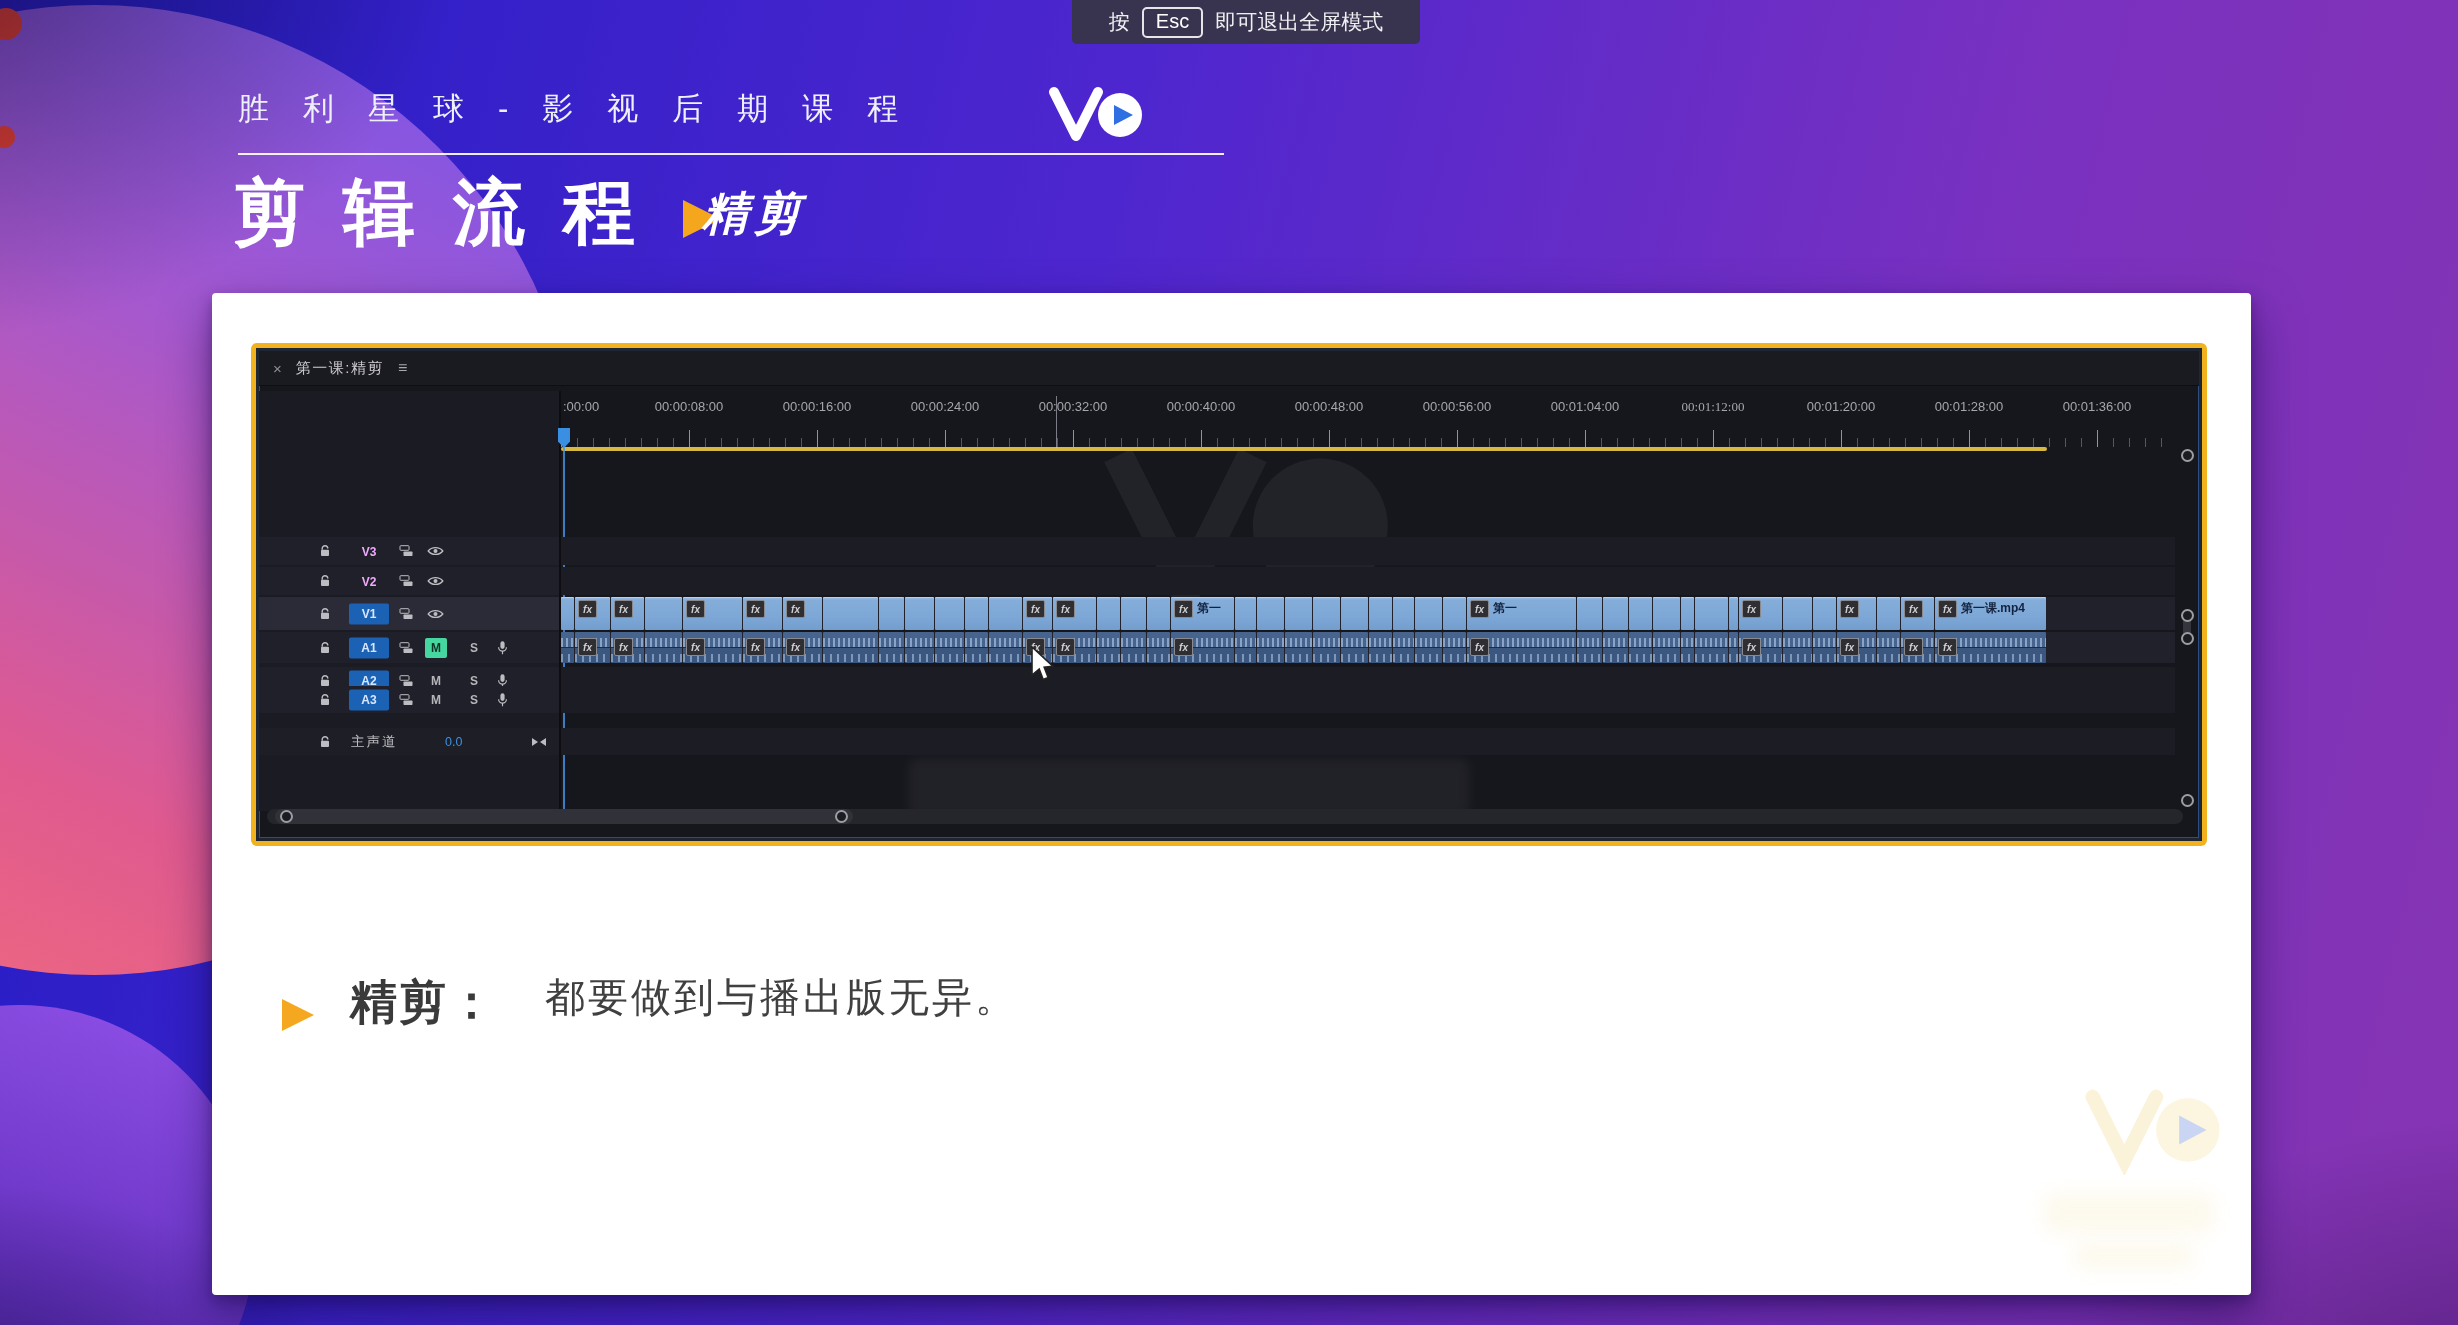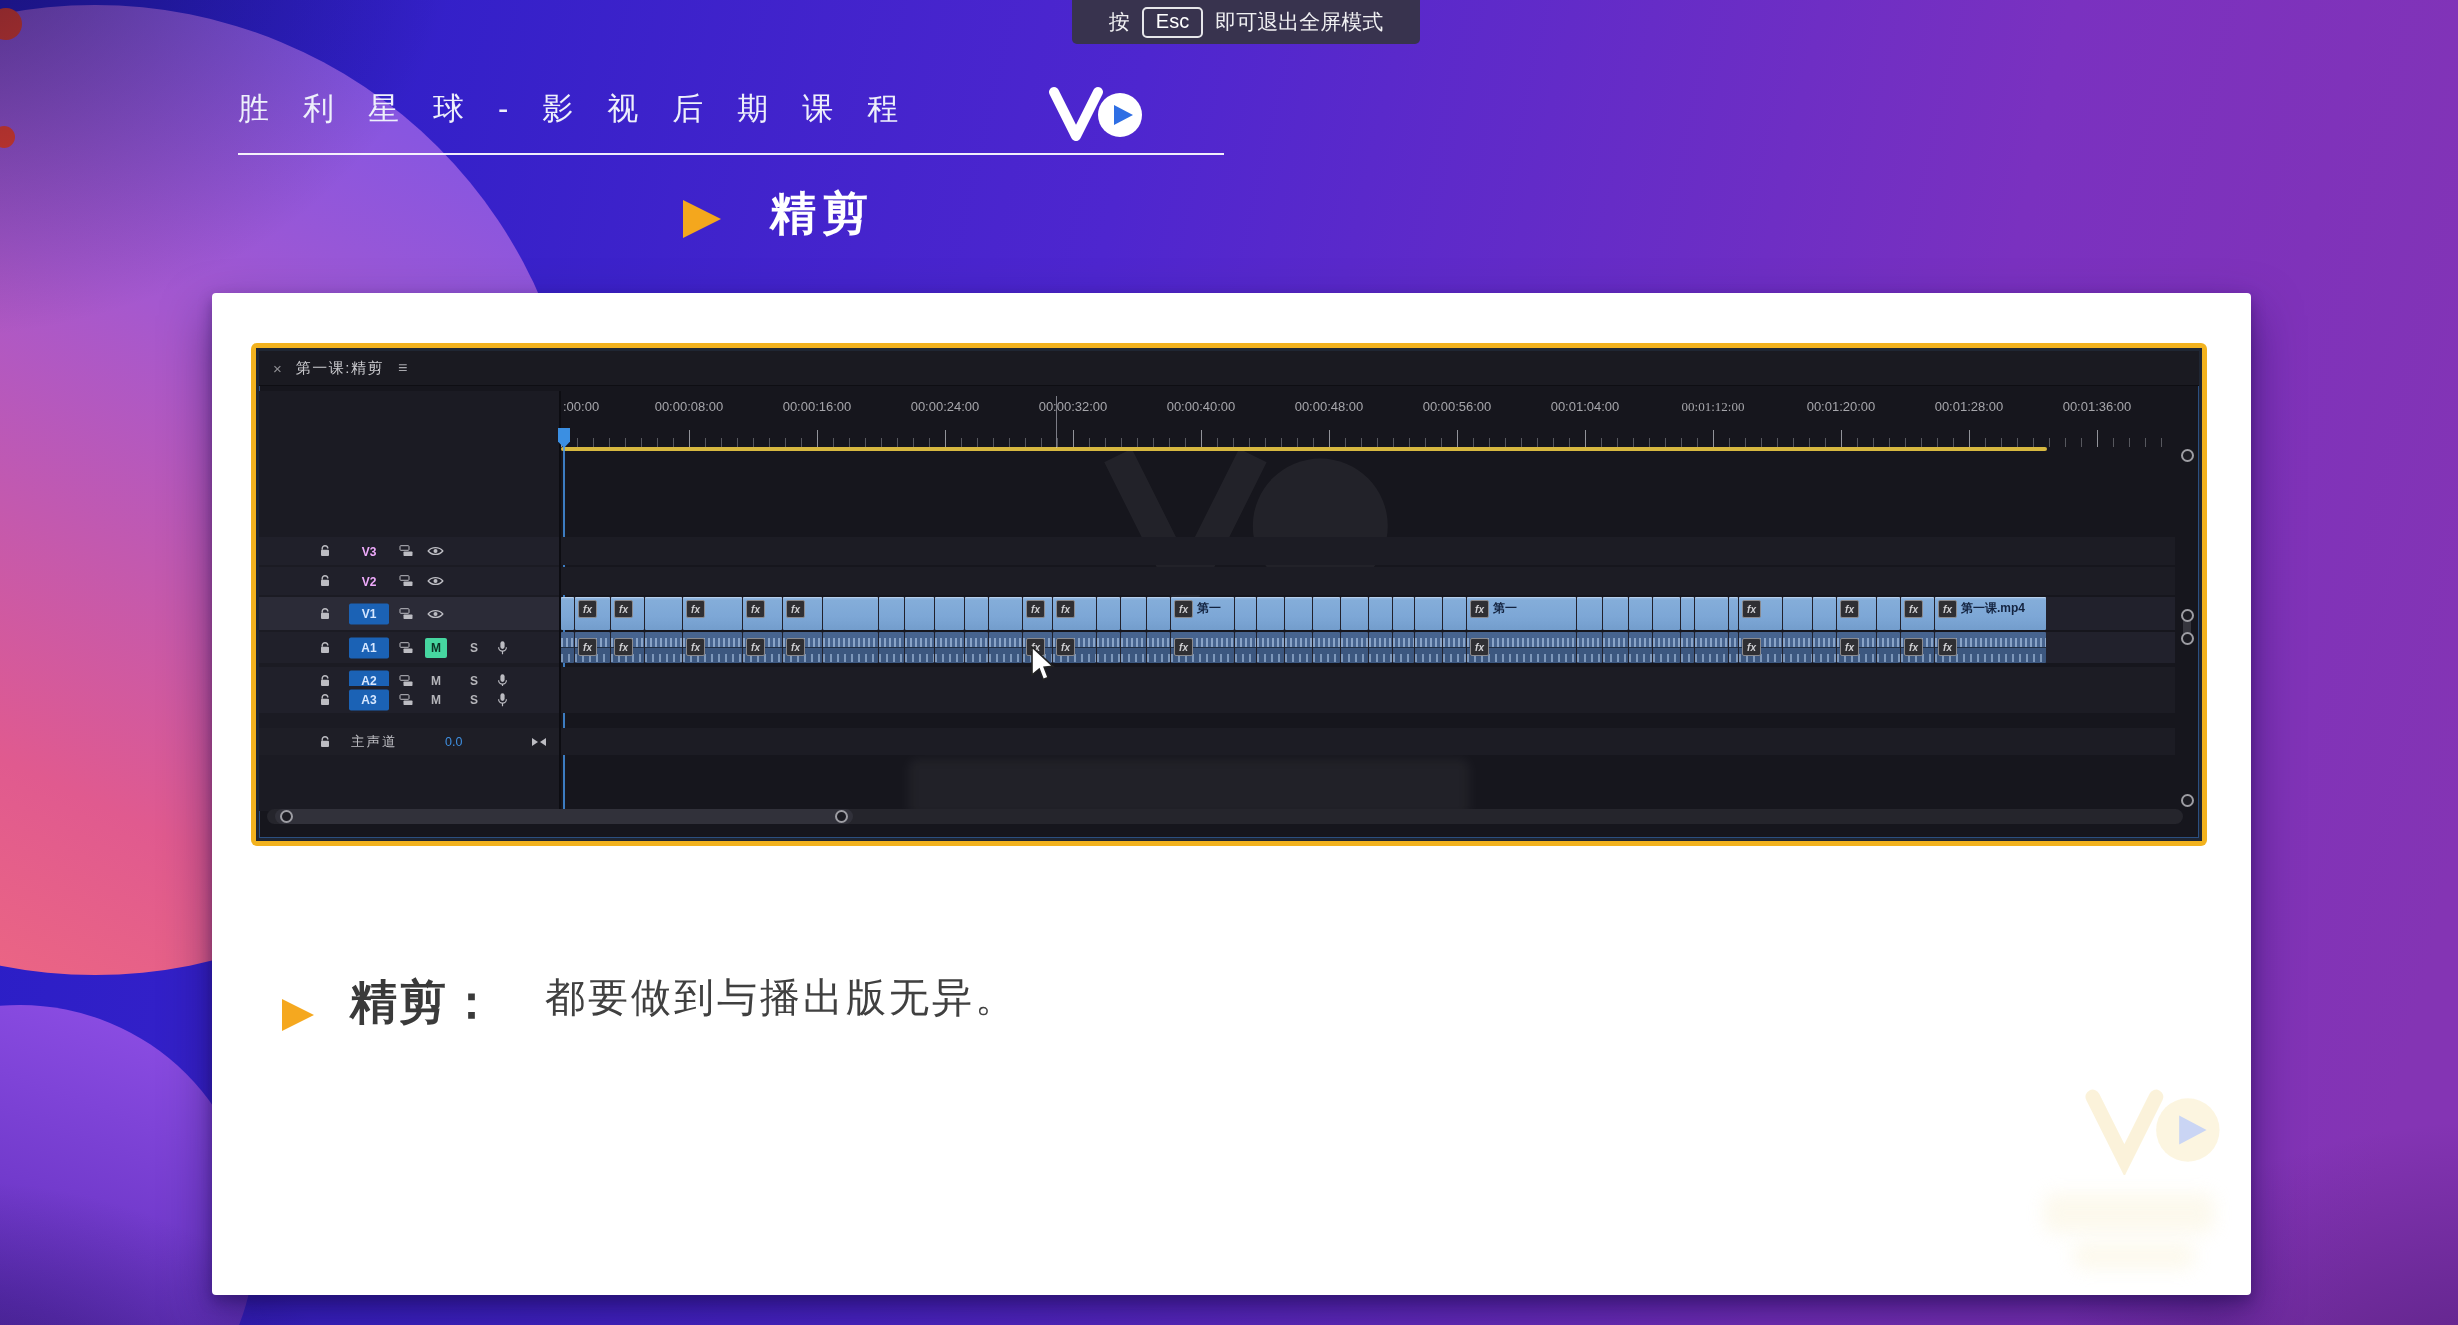--- a/index.html
+++ b/index.html
@@ -23,21 +23,21 @@
     border-radius:0 0 5px 5px;display:flex;align-items:center;justify-content:center;gap:12px;
     color:#f0f0f2;font-size:21px;}
   .esckey{border:2px solid #e6e6ea;border-radius:5px;padding:1px 12px 3px;font-size:20px;color:#fff;}
   
   .course{position:absolute;left:238px;top:88px;font-size:31px;letter-spacing:34px;color:#eef0fb;font-weight:500;white-space:nowrap;}
   .vo-logo{position:absolute;left:1048px;top:84px;}
   .underline{position:absolute;left:238px;top:153px;width:986px;height:2px;background:rgba(255,255,255,.92);}
   .title{position:absolute;left:233px;top:165px;font-size:72px;font-weight:bold;letter-spacing:38px;color:#fff;white-space:nowrap;}
   .tri-main{position:absolute;left:683px;top:200px;width:0;height:0;
     border-left:38px solid #f4a71d;border-top:19px solid transparent;border-bottom:19px solid transparent;}
-  .subtitle{position:absolute;left:770px;top:183px;font-size:46px;font-weight:bold;letter-spacing:6px;color:#fff;}
+  .subtitle{position:absolute;left:702px;top:183px;font-size:46px;font-weight:bold;letter-spacing:6px;color:#fff;font-style:italic;}
   
   .card{position:absolute;left:212px;top:293px;width:2039px;height:1002px;background:#fff;border-radius:4px;
     box-shadow:0 22px 48px rgba(22,8,70,.5), 0 6px 14px rgba(22,8,70,.35);}
   
   .pr-frame{position:absolute;left:39px;top:50px;width:1946px;height:493px;background:#f2b21e;
     padding:5px;border-radius:6px;}
   .pr-inner{width:100%;height:100%;border:3px solid #1f2633;box-sizing:border-box;background:#16161d;}
   .pr-panel{position:relative;width:1940px;height:487px;overflow:hidden;background:#16161d;
     box-shadow:inset 0 0 0 1px #2b4f80;}
   .tabbar{position:absolute;left:0;top:0;right:0;height:34px;display:flex;align-items:center;gap:14px;
@@ -144,20 +144,21 @@
   <div class="course">胜利星球-影视后期课程</div>
   <div class="vo-logo">
     <svg width="104" height="62" viewBox="0 0 104 62">
       <path d="M6 8l22 44L50 8" fill="none" stroke="#fff" stroke-width="10" stroke-linecap="round" stroke-linejoin="round"></path>
       <circle cx="72" cy="31" r="22" fill="#fff"></circle>
       <path d="M66 21l19 10-19 10z" fill="#2f6fe4"></path>
     </svg>
   </div>
   <div class="underline"></div>
 
+  <div class="title">剪辑流程</div>
   <div class="tri-main"></div>
   <div class="subtitle">精剪</div>
 
   <div class="card">
     <div class="pr-frame">
       <div class="pr-inner">
         <div class="pr-panel">
           <div class="ghost-logo">
             <svg width="320" height="190" viewBox="0 0 104 62">
               <path d="M6 8l22 44L50 8" fill="none" stroke="#fff" stroke-width="10"></path>

